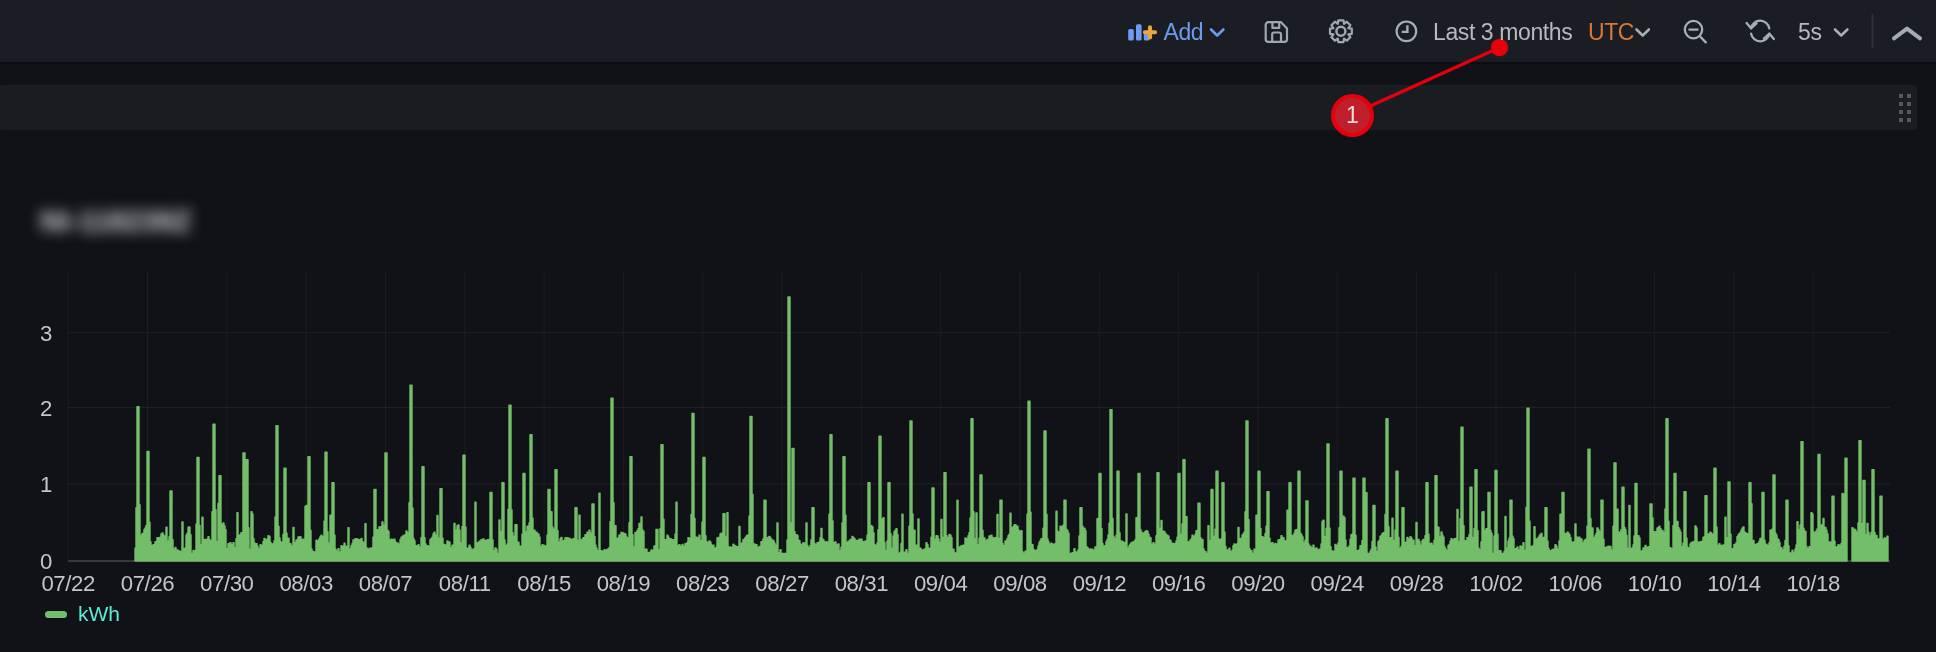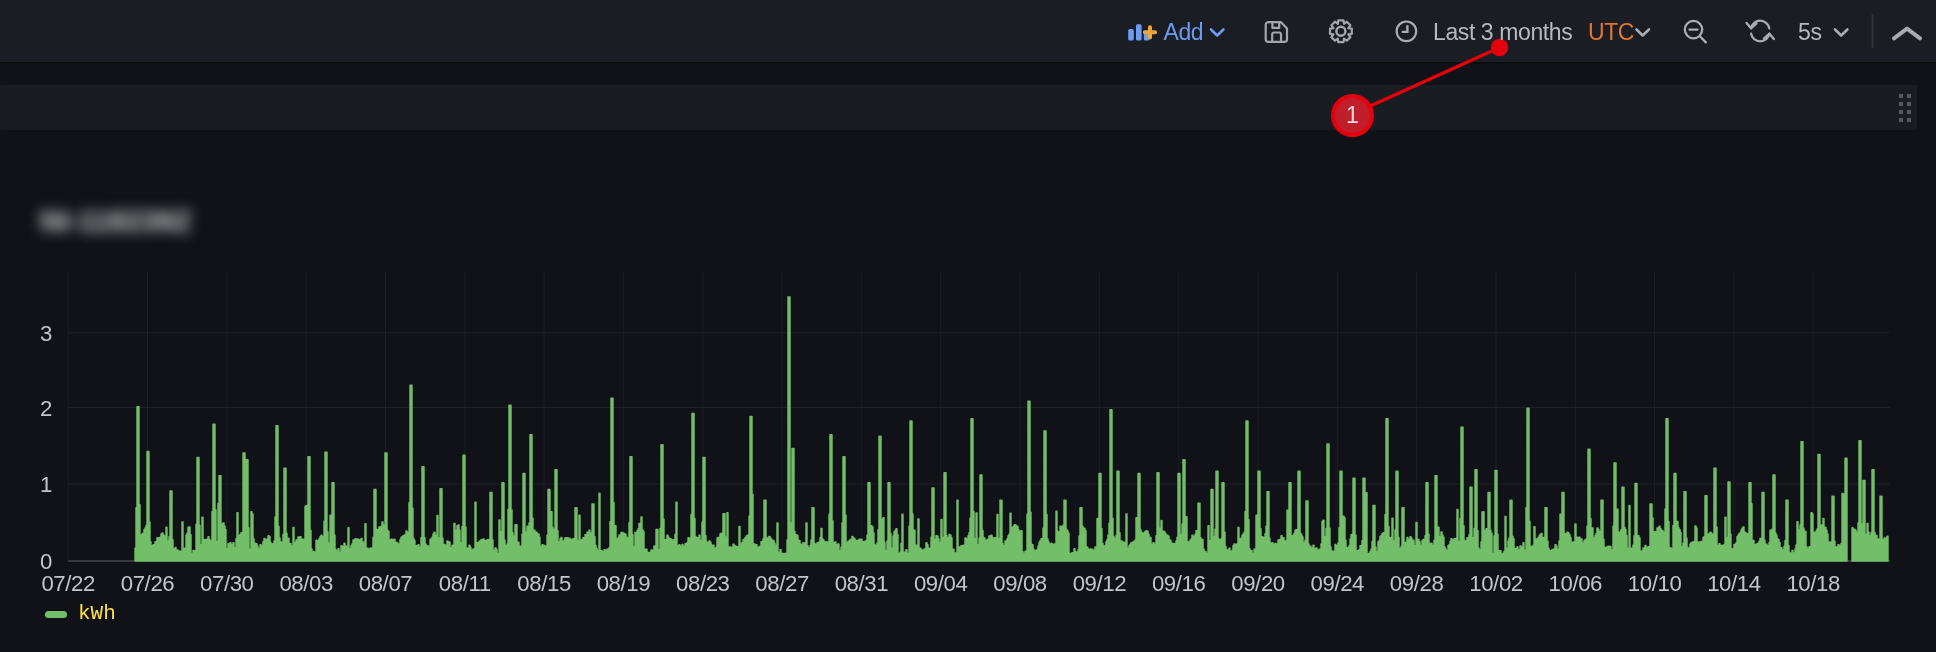--- a/index.html
+++ b/index.html
@@ -2,21 +2,21 @@
 <html><head><meta charset="utf-8">
 <style>
 html,body{margin:0;padding:0;background:#111217;width:1936px;height:652px;overflow:hidden;
 font-family:"Liberation Sans",sans-serif;}
 #nav{position:absolute;left:0;top:0;width:1936px;height:62px;background:#1a1d23;
 border-bottom:2px solid #0b0c10;}
 #band{position:absolute;left:0;top:85px;width:1917px;height:45px;background:#191c21;border-radius:2px;}
 #title{position:absolute;left:40px;top:205px;width:175px;font-size:29px;font-weight:600;
 color:#d2d3d7;filter:blur(7px);letter-spacing:0px;}
 #pill{position:absolute;left:45px;top:611px;width:22px;height:7px;border-radius:4px;background:#73bf69;}
-#klab{position:absolute;left:78px;top:602px;font-size:21px;color:#fde047;font-family:Liberation Mono, monospace;}
+#klab{position:absolute;left:78px;top:602px;font-size:21px;color:#5eead4;}
 #badge{position:absolute;left:1331px;top:94px;width:43px;height:43px;border-radius:50%;
 background:#c01e2a;border:4px solid #e6000c;box-sizing:border-box;display:flex;
 align-items:center;justify-content:center;color:#eedcdd;font-size:23px;font-weight:500;}
 svg{position:absolute;left:0;top:0;}
 text{fill:#c4c5ca;font-size:22.2px;letter-spacing:-0.4px;font-family:"Liberation Sans",sans-serif;}
 </style></head>
 <body>
 <div id="nav"></div>
 <div id="band"></div>
 

